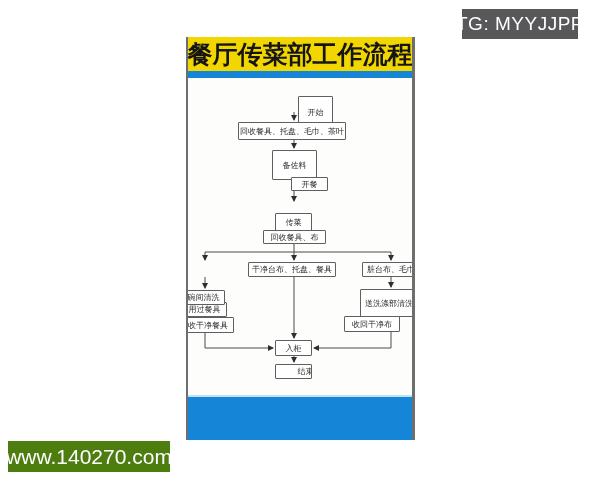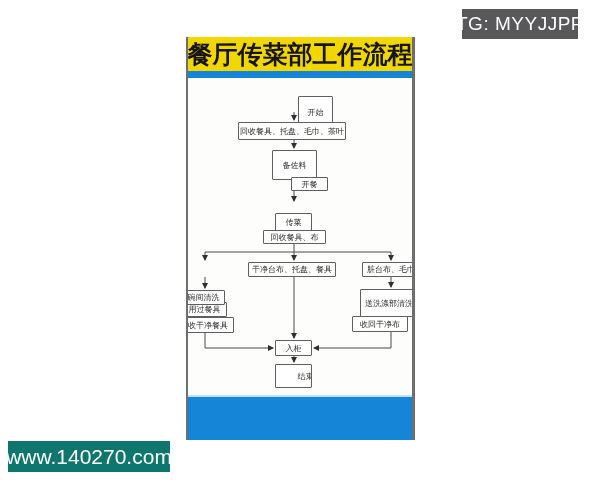--- a/index.html
+++ b/index.html
@@ -5,21 +5,21 @@
   html,body{margin:0;padding:0;}
   body{
     width:600px;height:480px;position:relative;background:#ffffff;overflow:hidden;
     font-family:"Liberation Sans","DejaVu Sans",sans-serif;
   }
   .badge{
     position:absolute;color:#fff;display:flex;align-items:center;justify-content:center;
     white-space:nowrap;
   }
   .badge-tg{left:462px;top:9px;width:116px;height:30px;background:#58585a;font-size:19px;letter-spacing:.5px;}
-  .badge-site{left:8px;top:441px;width:162px;height:31px;background:#0f766e;font-size:21px;}
+  .badge-site{left:8px;top:441px;width:162px;height:31px;background:#4d7c0f;font-size:21px;}
   .poster{
     position:absolute;left:186px;top:37px;width:229px;height:403px;box-sizing:border-box;
     background:#fde047;border-left:2px solid #6e6e6e;border-right:3px solid #6e6e6e;overflow:hidden;font-family:Liberation Mono, monospace;
   }
   .poster-title{
     height:34px;background:#f2d600;display:flex;align-items:center;justify-content:center;
     overflow:hidden;
   }
   .poster-title span{
     font-size:25px;font-weight:bold;color:#151515;white-space:nowrap;letter-spacing:0px;
@@ -84,23 +84,23 @@
     <div class="fbox" style="left:84px;top:72px;width:45px;height:30px;">备佐料</div>
     <div class="fbox" style="left:103px;top:99px;width:37px;height:14px;">开餐</div>
     <div class="fbox" style="left:87px;top:135px;width:37px;height:18px;">传菜</div>
     <div class="fbox" style="left:75px;top:152px;width:63px;height:14px;">回收餐具、布</div>
     <div class="fbox" style="left:-6px;top:184px;width:45px;height:15px;margin-top:40px;">用过餐具</div>
     <div class="fbox" style="left:60px;top:184px;width:88px;height:15px;">干净台布、托盘、餐具</div>
     <div class="fbox" style="left:174px;top:184px;width:58px;height:15px;">脏台布、毛巾</div>
     <div class="fbox" style="left:-6px;top:212px;width:43px;height:15px;">碗间清洗</div>
     <div class="fbox" style="left:172px;top:211px;width:58px;height:28px;">送洗涤部清洗</div>
     <div class="fbox" style="left:-6px;top:239px;width:52px;height:16px;text-align:center;">收干净餐具</div>
-    <div class="fbox" style="left:164px;top:238px;width:56px;height:16px;">收回干净布</div>
+    <div class="fbox" style="left:156px;top:238px;width:56px;height:16px;">收回干净布</div>
     <div class="fbox" style="left:87px;top:262px;width:37px;height:16px;">入柜</div>
-    <div class="fbox" style="left:87px;top:286px;width:37px;height:24px;padding-left:24px;">结束</div>
+    <div class="fbox" style="left:87px;top:286px;width:37px;height:15px;padding-left:24px;">结束</div>
   </div>
 
   <div class="footer-bar"></div>
 </div>
 
 <div class="badge badge-site">
   <span>www.140270.com</span>
 </div>
 
 </body></html>

